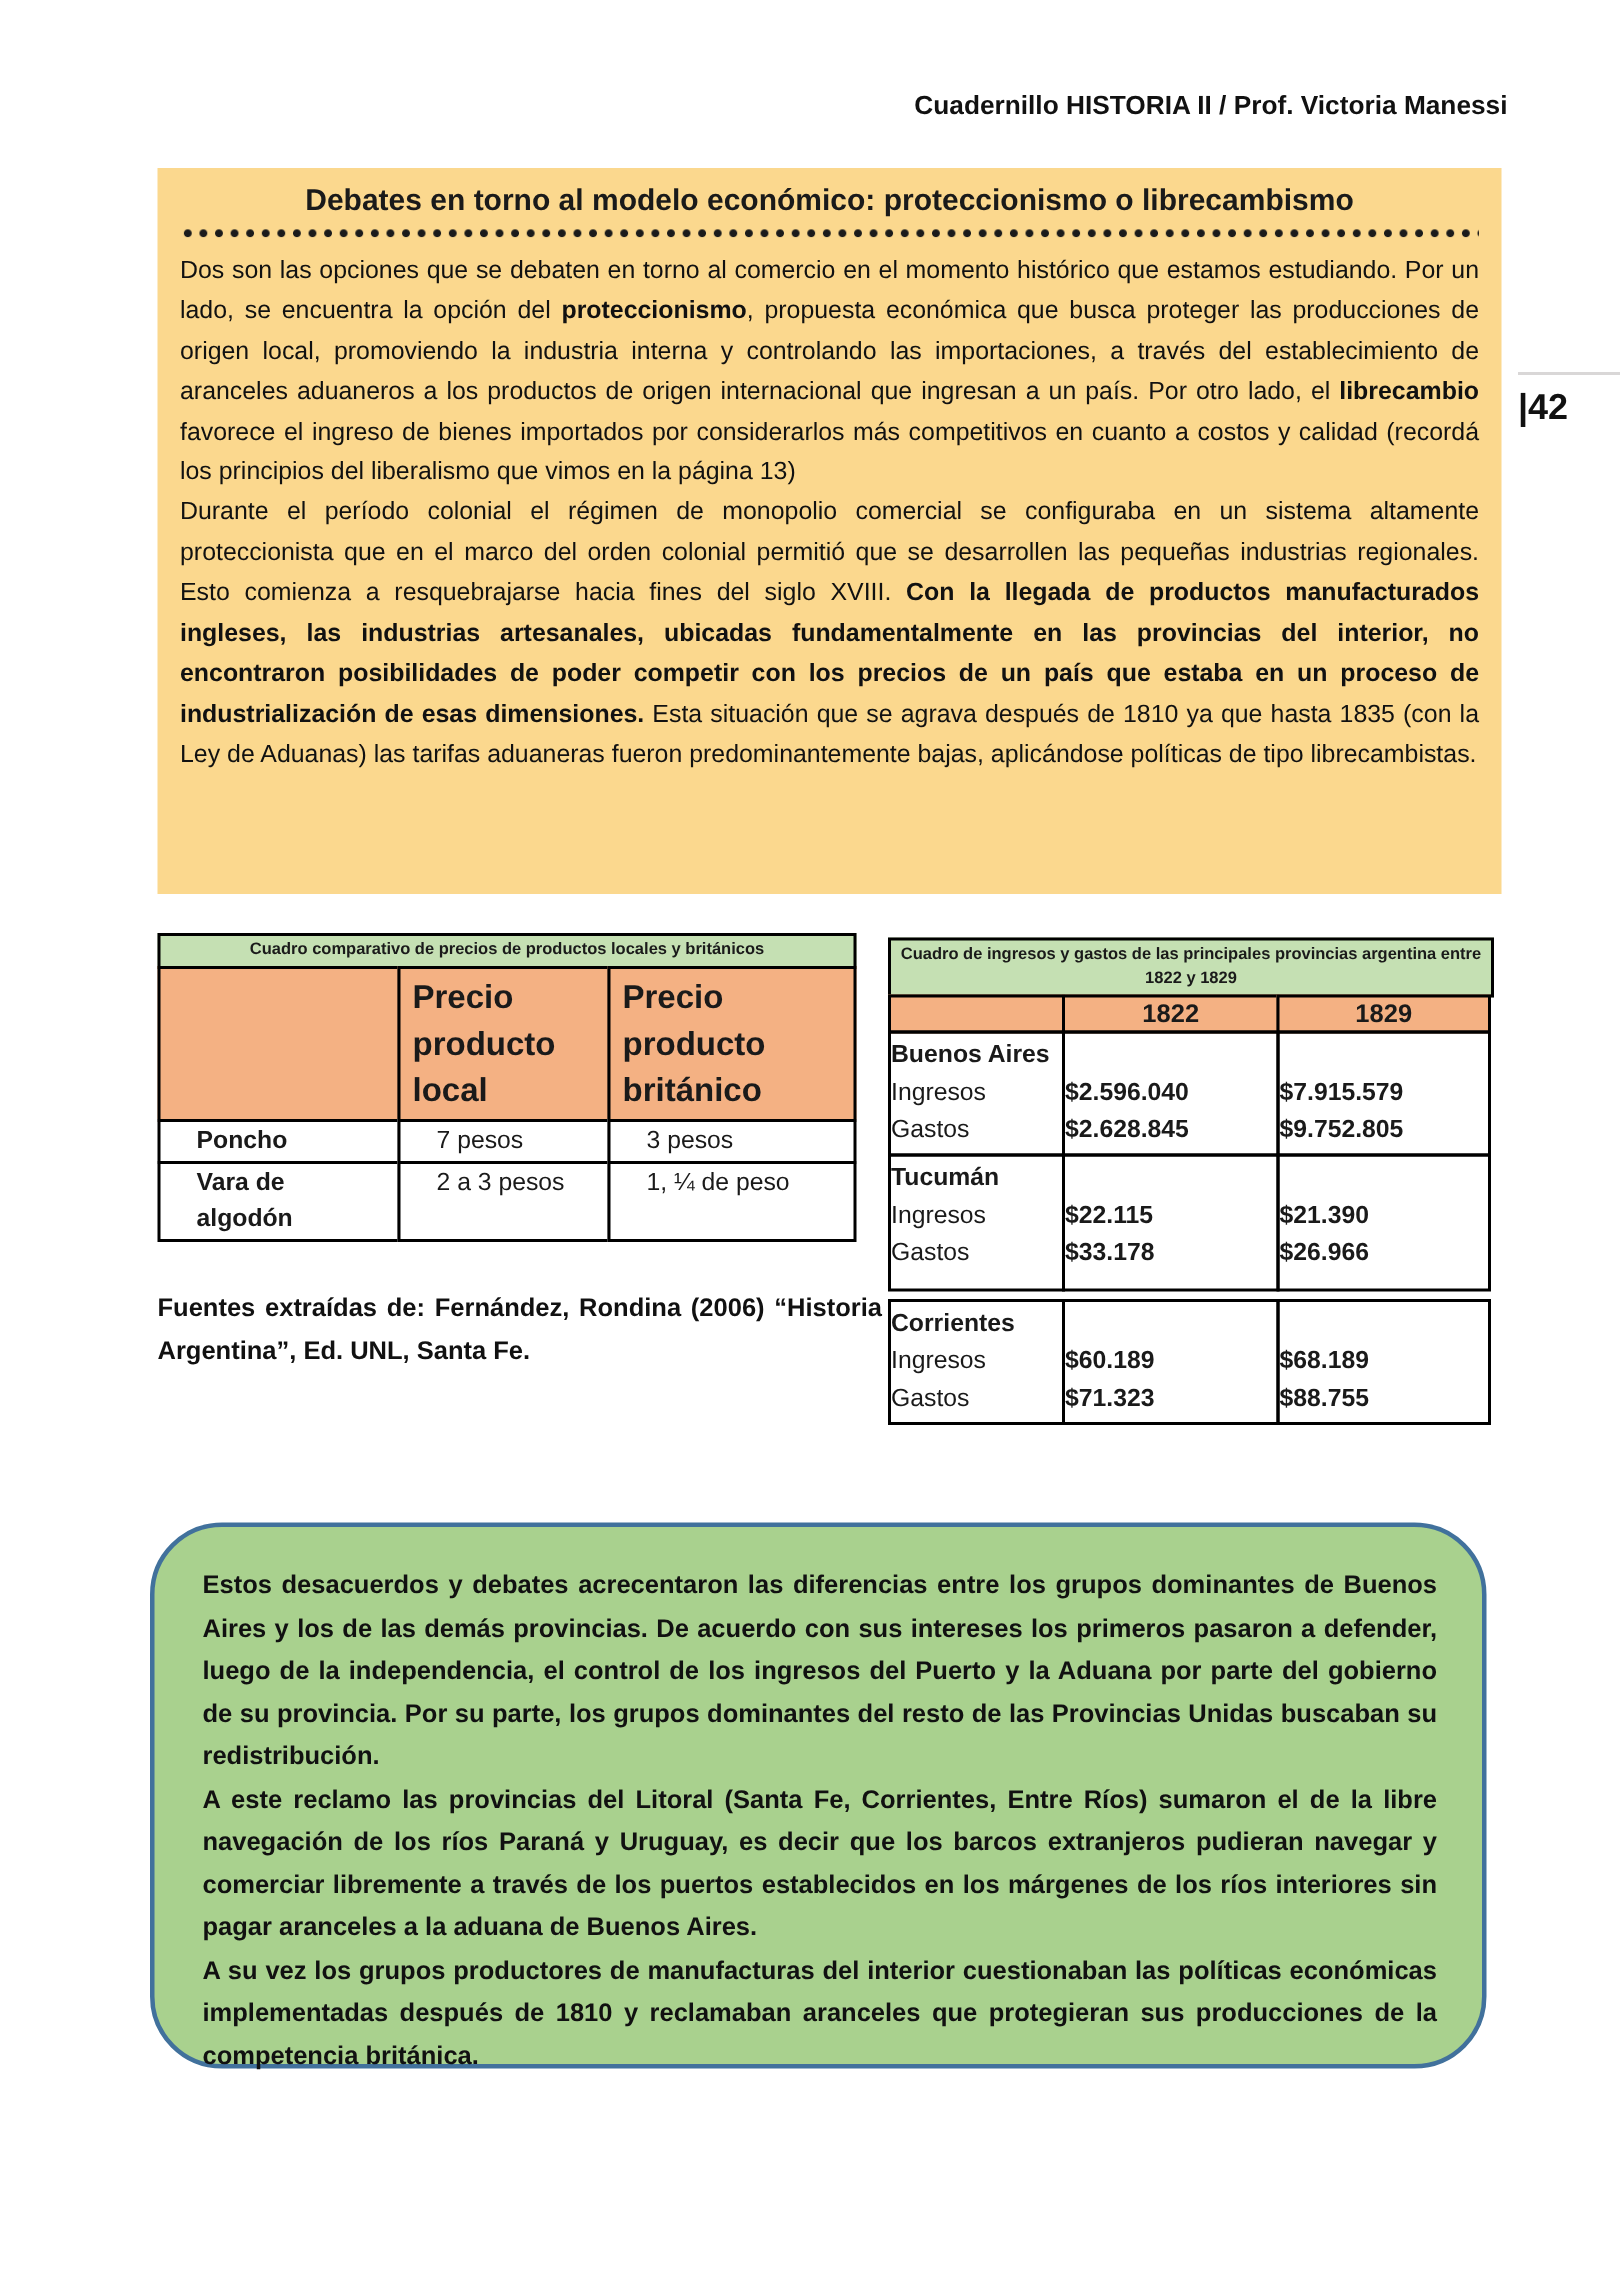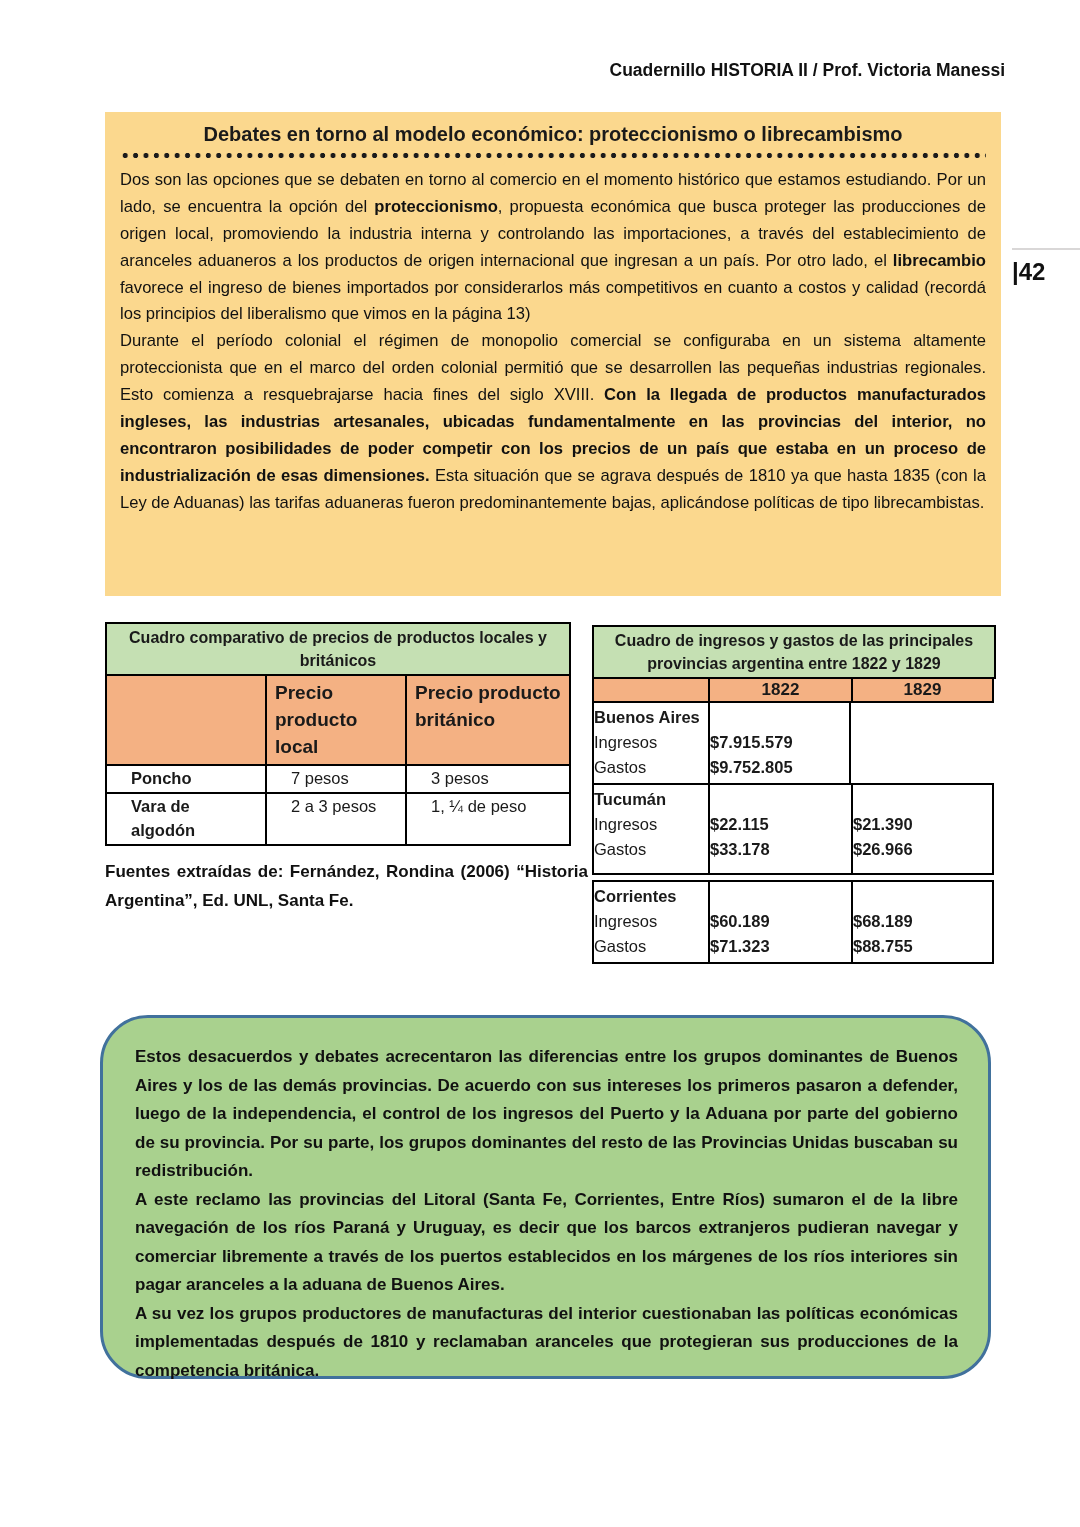--- a/index.html
+++ b/index.html
@@ -39,29 +39,29 @@
     background-size: 10.4px 9px; background-repeat: repeat-x; background-position: 0 50%;
   }
   .debate-box p {
     font-size: 16.6px; line-height: 1.62; text-align: justify; color: #111;
   }
 
   
   .tbl { position: absolute; font-size: 16.5px; }
   .tbl-title {
     background: #c5e0b3; border: 2px solid #000; text-align: center;
-    font-weight: bold; font-size: 16px; line-height: 1.45; padding: 2px 6px;
+    font-weight: bold; font-size: 11px; line-height: 1.45; padding: 2px 6px;
   }
   .cell { border: 2px solid #000; }
 
   
   .prices-table { top: 622px; left: 105px; width: 466px; }
   .prices-head { display: flex; margin-top: -2px; }
   .prices-head .cell {
-    background: #f4b183; font-weight: bold; font-size: 19px;
+    background: #f4b183; font-weight: bold; font-size: 22px;
     padding: 4px 8px; line-height: 1.4; margin-left: -2px;
   }
   .prices-head .cell:first-child { margin-left: 0; }
   .pcol1 { width: 162px; } .pcol2 { width: 142px; } .pcol3 { width: 166px; }
   .prices-row { display: flex; margin-top: -2px; }
   .prices-row .cell { padding: 1px 24px; line-height: 1.45; background: #fff; margin-left: -2px; }
   .prices-row .cell:first-child { margin-left: 0; font-weight: bold; }
 
   
   .budget-table { top: 625px; left: 592px; width: 404px; }
@@ -141,20 +141,25 @@
     <div class="cell bcol2">1822</div>
     <div class="cell bcol3">1829</div>
   </div>
 
   <div class="province-section">
     <div class="cell bcol1 c-pad">
       <div class="line prov-name">Buenos Aires</div>
       <div class="line">Ingresos</div>
       <div class="line">Gastos</div>
     </div>
+    <div class="cell bcol2 v-pad">
+      <div class="line"></div>
+      <div class="line value">$2.596.040</div>
+      <div class="line value">$2.628.845</div>
+    </div>
     <div class="cell bcol3 v-pad">
       <div class="line"></div>
       <div class="line value">$7.915.579</div>
       <div class="line value">$9.752.805</div>
     </div>
   </div>
 
   <div class="province-section tall">
     <div class="cell bcol1 c-pad">
       <div class="line prov-name">Tucumán</div>

